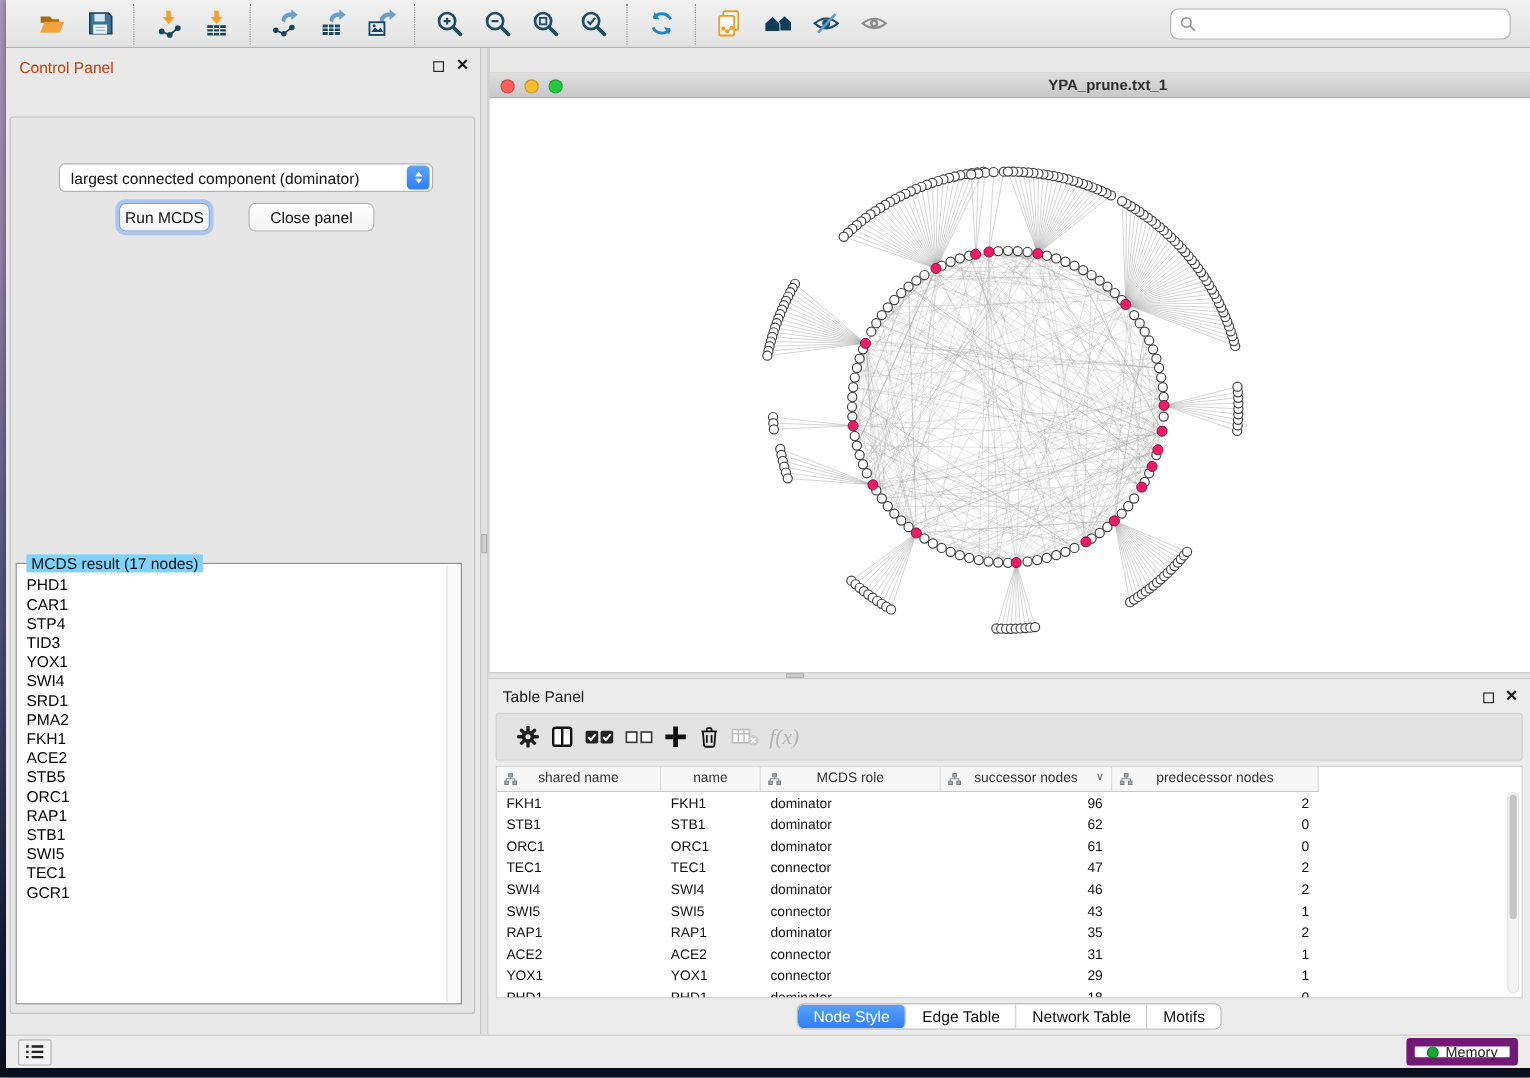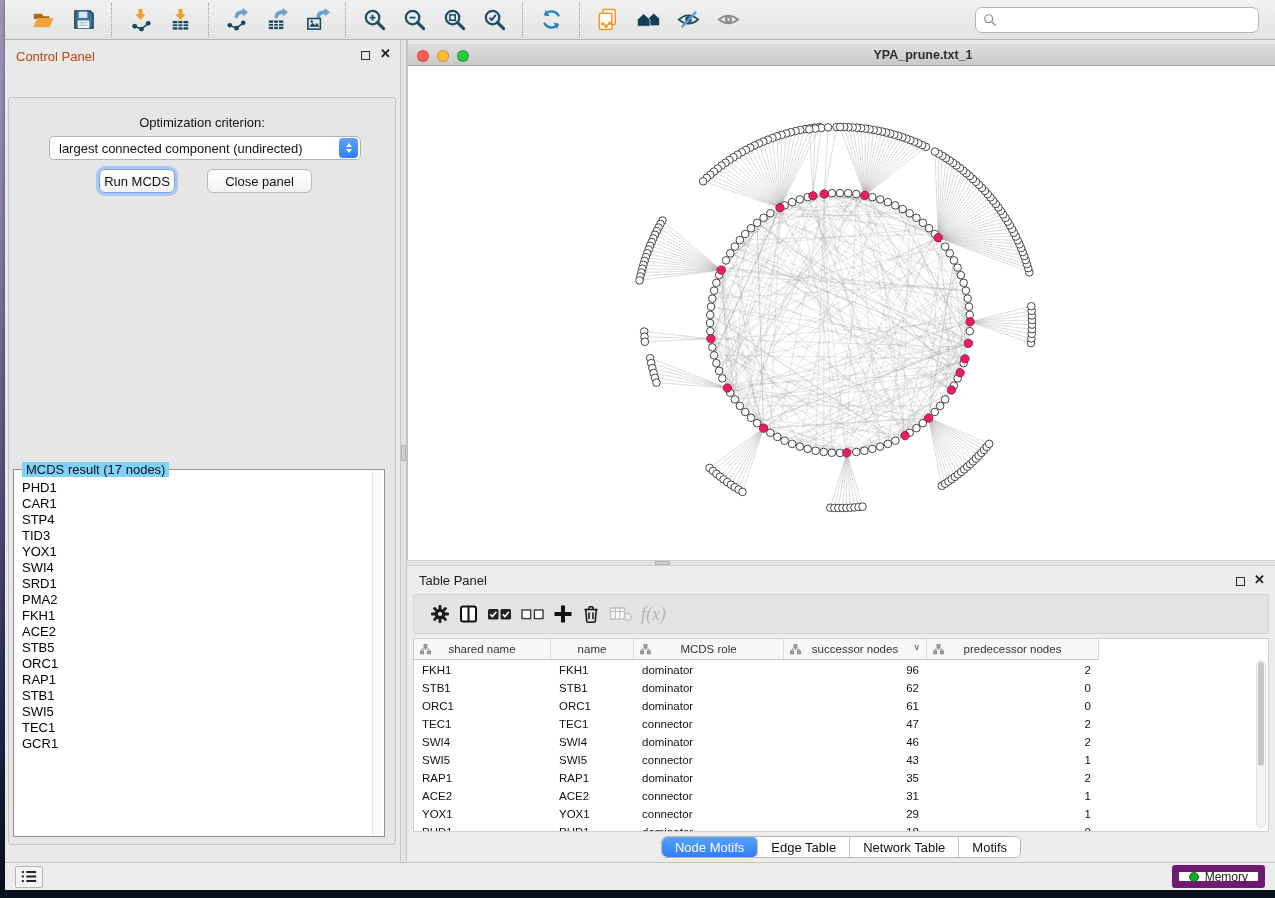--- a/index.html
+++ b/index.html
@@ -56,21 +56,21 @@
 
   
   .vsplit { width:7px; flex:0 0 7px; background:#e3e3e3; border-left:1px solid #c9c9c9; border-right:1px solid #c9c9c9; position:relative; }
   .vgrip { position:absolute; top:405px; left:0px; width:5px; height:16px; background:#cfcfcf; border:1px solid #b2b2b2; }
   .right { flex:1; display:flex; flex-direction:column; min-width:0; border-left:0; }
   .hsplit { height:6px; flex:0 0 6px; background:#e3e3e3; border-top:1px solid #cfcfcf; border-bottom:1px solid #cfcfcf; position:relative; }
   .hgrip { position:absolute; left:248px; top:0px; width:15px; height:4px; background:#cfcfcf; border:1px solid #b2b2b2; }
 
   
   .net-panel { height:520px; flex:0 0 520px; background:#e9e9e9; display:flex; flex-direction:column; border-left:1px solid #bfbfbf; }
-  .net-titlebar { height:22px; margin-top:4px; background:linear-gradient(#dedede,#c8c8c8); border-top:1px solid #d8d8d8; border-bottom:1px solid #a6a6a6; position:relative; flex:0 0 22px; }
+  .net-titlebar { height:22px; margin-top:20px; background:linear-gradient(#dedede,#c8c8c8); border-top:1px solid #d8d8d8; border-bottom:1px solid #a6a6a6; position:relative; flex:0 0 22px; }
   .lights { position:absolute; left:9px; top:5px; display:flex; gap:8px; }
   .light { width:12px; height:12px; border-radius:50%; border:0.5px solid rgba(0,0,0,.2); }
   .net-title { position:absolute; left:515px; top:3px; transform:translateX(-50%); font-size:12.5px; font-weight:bold; color:#2d2d2d; white-space:nowrap; }
   .net-canvas { flex:1; background:#fff; position:relative; overflow:hidden; }
   .net-canvas svg { position:absolute; left:0; top:0; }
 
   
   .table-panel { flex:1; background:#ececec; display:flex; flex-direction:column; position:relative; min-height:0; }
   .tp-header { height:26px; flex:0 0 26px; position:relative; }
   .tp-title { position:absolute; left:12px; top:7px; font-size:13px; color:#1d1d1d; }
@@ -266,23 +266,22 @@
       <div class="close-btn cp-close">✕</div>
 
       <div class="seg-tabs cp-tabs">
           <div class="seg">Network</div>
           <div class="seg">Style</div>
           <div class="seg">Select</div>
           <div class="seg sel">MCDS</div>
         </div>
 
       <div class="cp-content">
-        <div class="opt-label">Optimization criterion:</div>
         <div class="combo">
-          <span>largest connected component (undirected)</span>
+          <span>largest connected component (dominator)</span>
           <span class="combo-step">
               <i class="up"></i>
               <i class="dn"></i>
             </span>
         </div>
         <div class="btn btn-run">Run MCDS</div>
         <div class="btn btn-closepanel">Close panel</div>
 
         <div class="mcds-box">
           <div class="mcds-legend">MCDS result (17 nodes)</div>
@@ -1244,21 +1243,21 @@
                 <div class="td c3 ar">18</div>
                 <div class="td c4 ar">0</div>
               </div></div>
           <div class="tbl-scroll">
               <div class="tbl-thumb"></div>
             </div>
         </div>
 
         <div class="tp-tabs">
           <div class="seg-tabs" style="position:static">
-              <div class="seg sel">Node Motifs</div>
+              <div class="seg sel">Node Style</div>
               <div class="seg">Edge Table</div>
               <div class="seg">Network Table</div>
               <div class="seg">Motifs</div>
             </div>
         </div>
       </div>
     </div>
   </div>
 
   <div class="statusbar">

